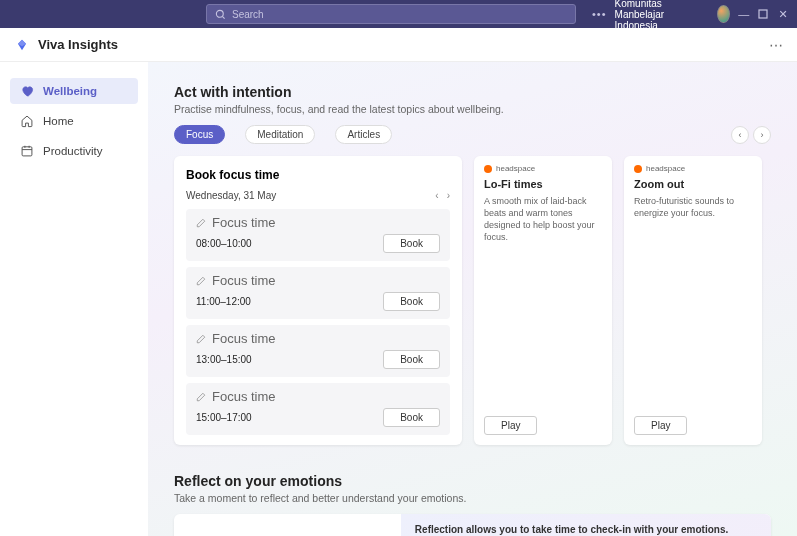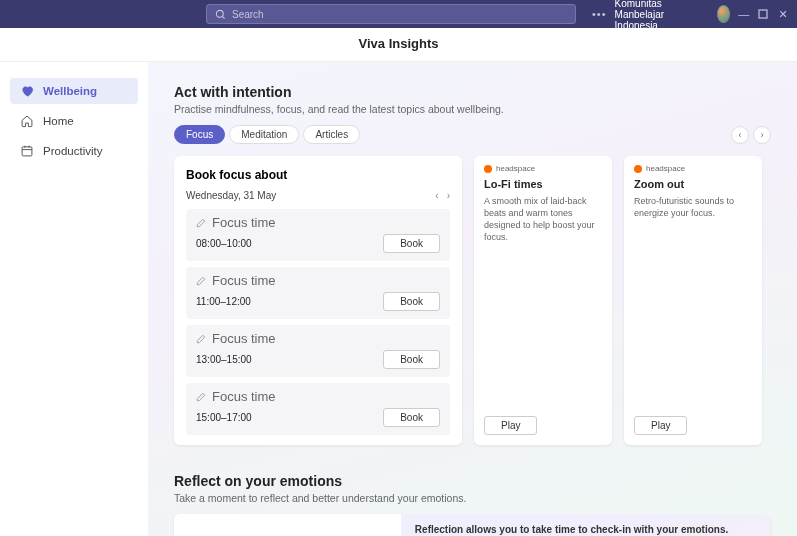--- a/index.html
+++ b/index.html
@@ -11,38 +11,38 @@
 .searchbox { width: 370px; height: 20px; background: #5a5894; border: 1px solid #7876a8; border-radius: 3px; display: flex; align-items: center; padding: 0 8px; gap: 6px; }
 .searchbox svg { width: 11px; height: 11px; }
 .searchbox span { color: #c5c3e0; font-size: 10px; }
 .tbspacer { flex: 1; }
 .tbdots { color: #c5c3e0; font-size: 11px; letter-spacing: 1px; cursor: pointer; }
 .orgname { color: #fff; font-size: 10px; }
 .avatar { width: 18px; height: 18px; border-radius: 50%; background: radial-gradient(circle at 30% 30%, #f4a261, #2a9d8f); border: 1px solid #888; }
 .winbtn { width: 18px; height: 18px; display: flex; align-items: center; justify-content: center; color: #c5c3e0; cursor: pointer; font-size: 11px; }
 
 
-.appheader { height: 34px; background: #fff; border-bottom: 1px solid #eee; display: flex; align-items: center; padding: 0 14px; gap: 8px; flex-direction: column; }
+.appheader { height: 34px; background: #fff; border-bottom: 1px solid #eee; display: flex; align-items: center; padding: 0 14px; gap: 8px; }
 .applogo { width: 16px; height: 16px; }
 .apptitle { font-size: 13px; font-weight: 600; color: #242424; }
 .appheader .dots3 { margin-left: auto; color: #666; font-size: 14px; cursor: pointer; }
 
 
 .appbody { display: flex; height: calc(536px - 28px - 34px); }
 .sidebar { width: 148px; background: #fff; padding: 16px 10px; flex-shrink: 0; }
 .navitem { display: flex; align-items: center; gap: 9px; padding: 6px 10px; border-radius: 4px; font-size: 11.5px; color: #424242; cursor: pointer; margin-bottom: 4px; }
 .navitem svg { width: 14px; height: 14px; }
 .navitem.active { background: #e8ebfa; color: #5b5fc7; font-weight: 600; }
 .navitem.active svg path, .navitem.active svg rect { stroke: #5b5fc7; }
 
 .main { flex: 1; overflow-y: auto; padding: 22px 26px 0 26px; background: linear-gradient(165deg, #f3f6fc 0%, #f5f0fa 40%, #eef8f3 100%); }
 .sectitle { font-size: 14px; font-weight: 600; color: #242424; margin-bottom: 3px; }
 .secsub { font-size: 10.5px; color: #666; margin-bottom: 10px; }
 
-.pillrow { display: flex; align-items: center; gap: 4px; margin-bottom: 12px; }
+.pillrow { display: flex; align-items: center; gap: 20px; margin-bottom: 12px; }
 .pill { padding: 3px 11px; border-radius: 10px; font-size: 10px; background: #fff; border: 1px solid #ddd; color: #444; cursor: pointer; }
 .pill.active { background: #5b5fc7; color: #fff; border-color: #5b5fc7; }
 .navarrows { margin-left: auto; display: flex; gap: 4px; }
 .circbtn { width: 18px; height: 18px; border-radius: 50%; background: #fff; border: 1px solid #ddd; display: flex; align-items: center; justify-content: center; font-size: 9px; color: #666; cursor: pointer; }
 
 .cardsrow { display: flex; gap: 12px; margin-bottom: 28px; }
 .bookcard { width: 288px; background: #fff; border-radius: 6px; box-shadow: 0 1px 3px rgba(0,0,0,.08); padding: 12px 12px 10px; }
 .bookcard-title { font-size: 12px; font-weight: 600; margin-bottom: 8px; }
 .daterow { display: flex; align-items: center; font-size: 10px; color: #444; margin-bottom: 8px; }
 .daterow .arrows { margin-left: auto; display: flex; gap: 8px; color: #888; }
@@ -152,21 +152,21 @@
       <div class="pill">Articles</div>
       <div class="navarrows">
         <div class="circbtn">‹</div>
         <div class="circbtn">›</div>
       </div>
     </div>
 
     <div class="cardsrow">
 
       <div class="bookcard">
-        <div class="bookcard-title">Book focus about</div>
+        <div class="bookcard-title">Book focus time</div>
         <div class="daterow">
           <span>Wednesday, 31 May</span>
           <div class="arrows">
             <span>‹</span>
             <span>›</span>
           </div>
         </div>
         <div class="slot">
           <div class="slotlabel-row">
               <svg viewBox="0 0 16 16" fill="none" stroke="#888" stroke-width="1.2">

